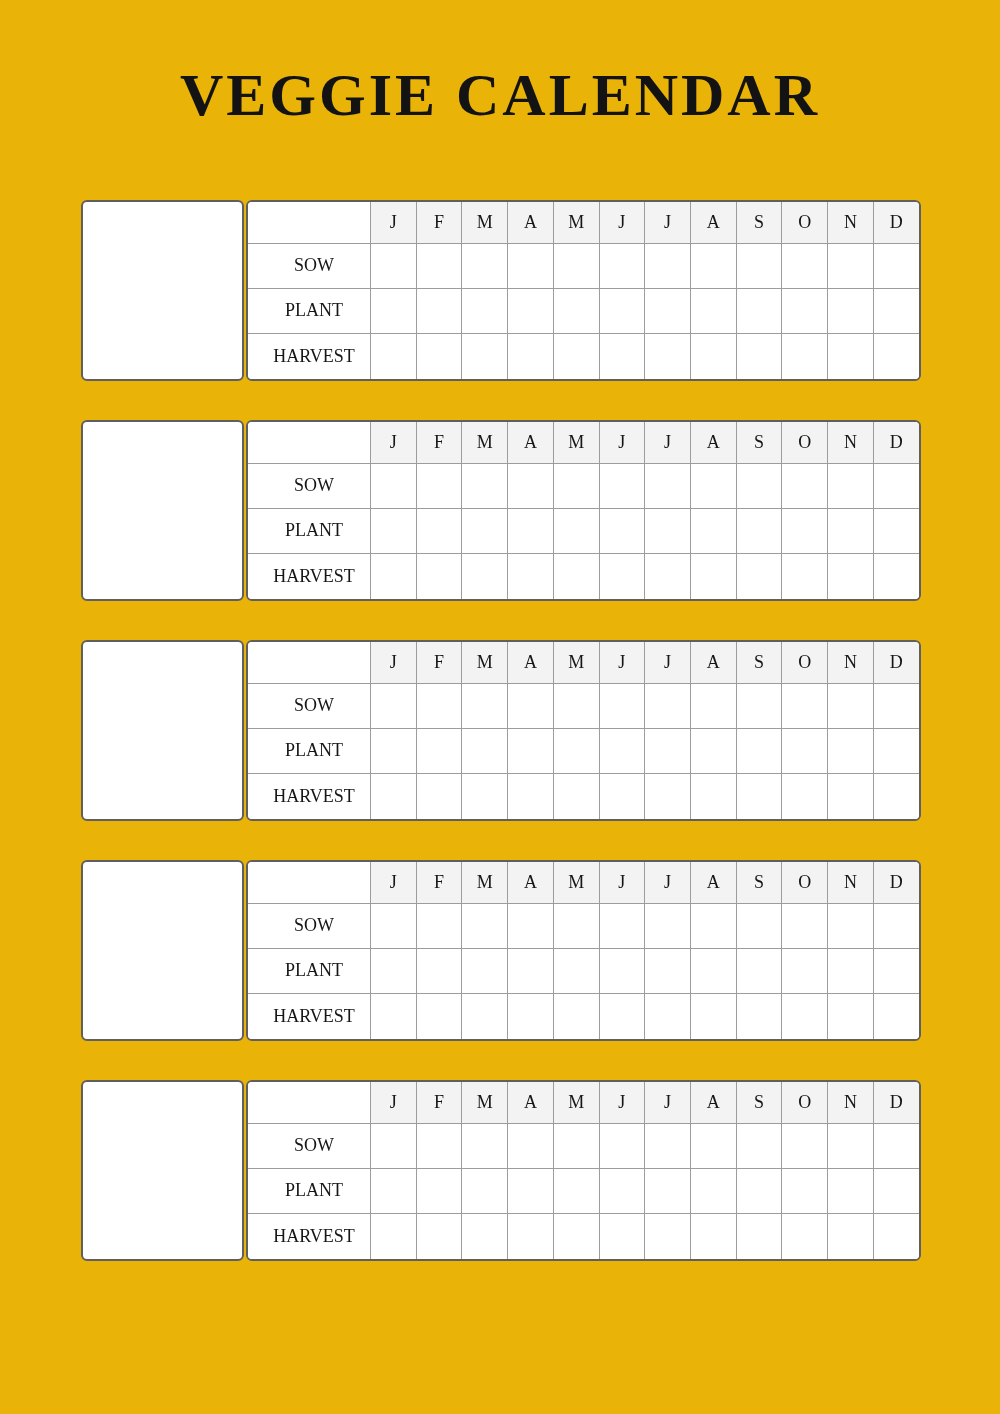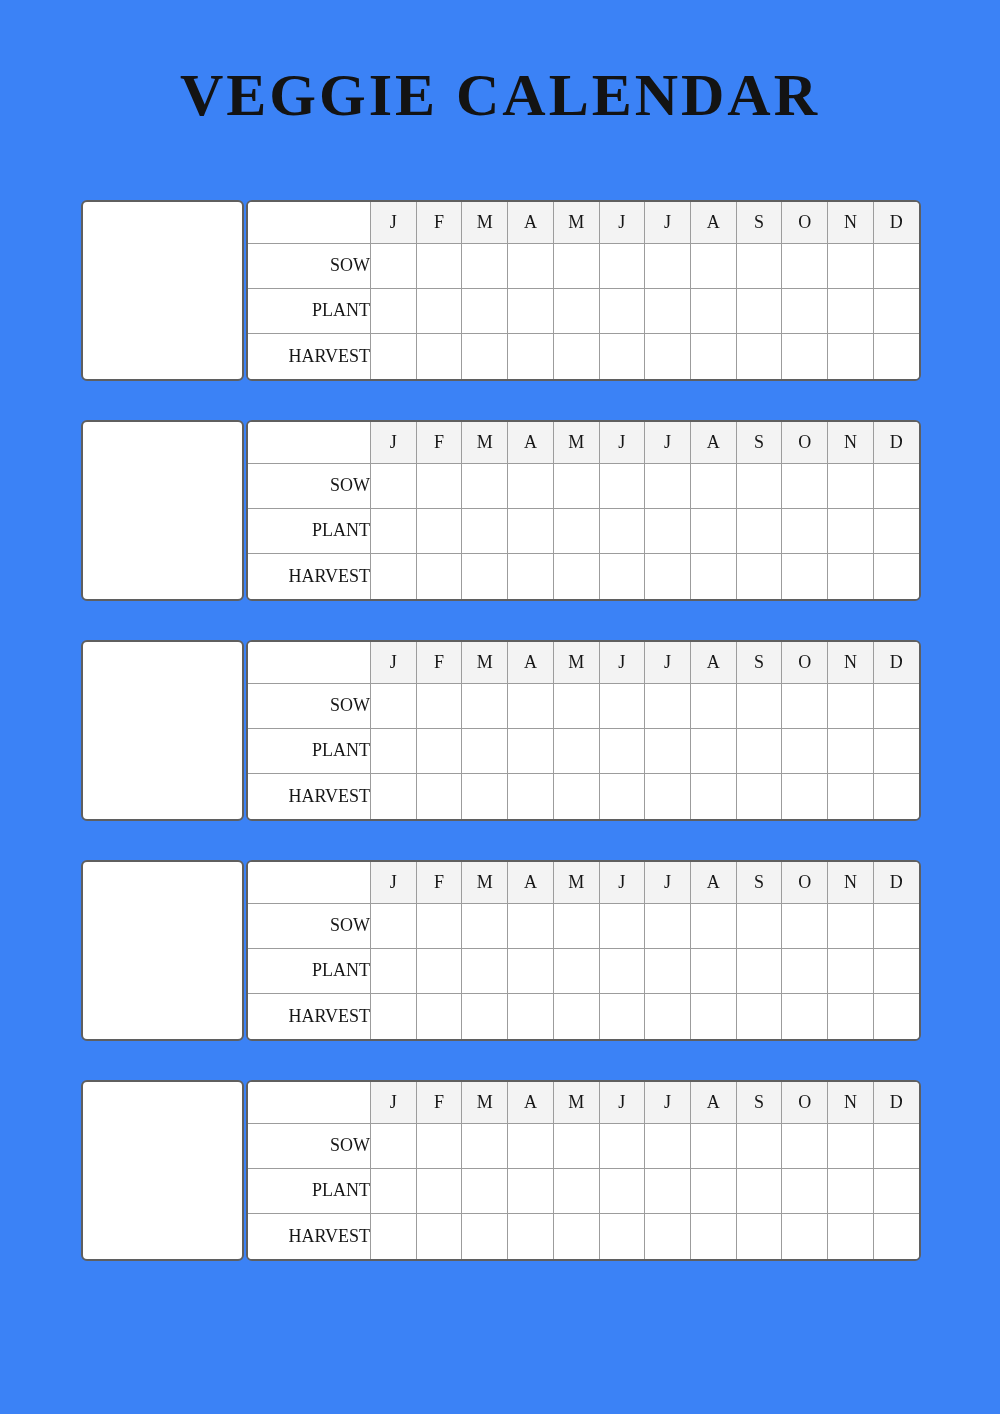--- a/index.html
+++ b/index.html
@@ -4,21 +4,21 @@
 <style>
   html, body {
     margin: 0;
     padding: 0;
     background: #ffffff;
   }
   .page {
     position: relative;
     width: 1000px;
     height: 1414px;
-    background: #3b82f6;
+    background: #eab308;
     font-family: "Liberation Serif", serif;
     color: #171717;
     overflow: hidden;
   }
   .title {
     margin: 64px 0 0 0;
     text-align: center;
     font-family: "Liberation Serif", serif;
     font-weight: 700;
     font-size: 60px;
@@ -67,21 +67,21 @@
     color: #161616;
   }
   .cal-table tr > *:first-child { border-left: none; }
   .cal-table tr > *:last-child  { border-right: none; }
   .cal-table thead tr > *       { border-top: none; }
   .cal-table tbody tr:last-child > * { border-bottom: none; }
   .cal-table thead tr { height: 41px; }
   .cal-table tbody tr { height: 45px; }
   .cal-table .label-col {
     width: 112px;
-    text-align: right;
+    text-align: center;
     padding-left: 10px;
     background: #ffffff;
   }
   .cal-table thead th.month-head {
     background: #f3f3f3;
     text-align: center;
   }
   .cal-table tbody td {
     background: #ffffff;
   }

